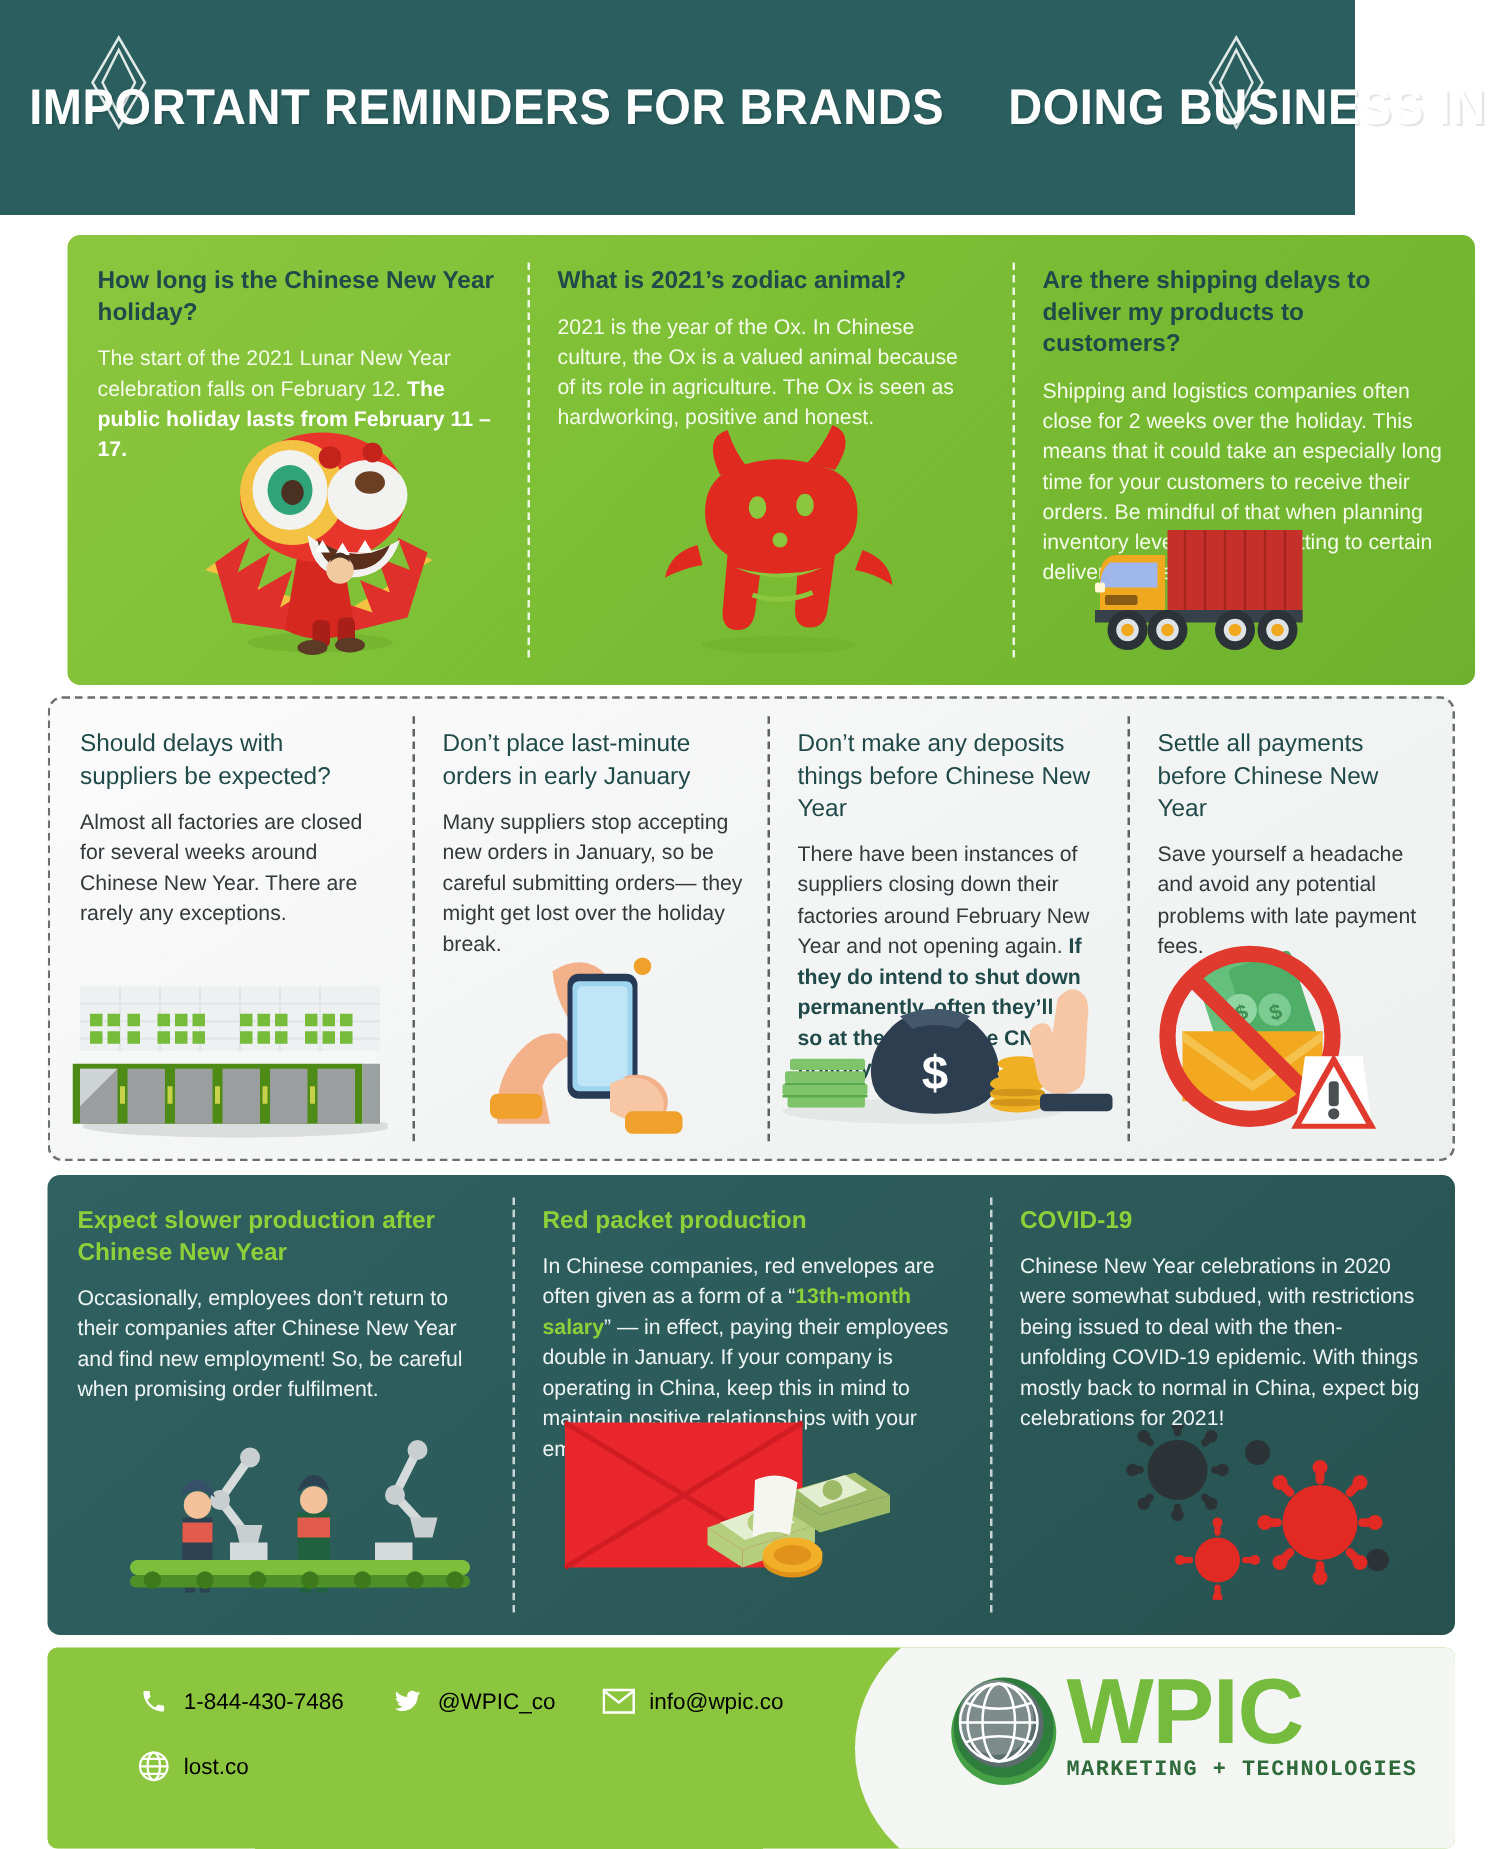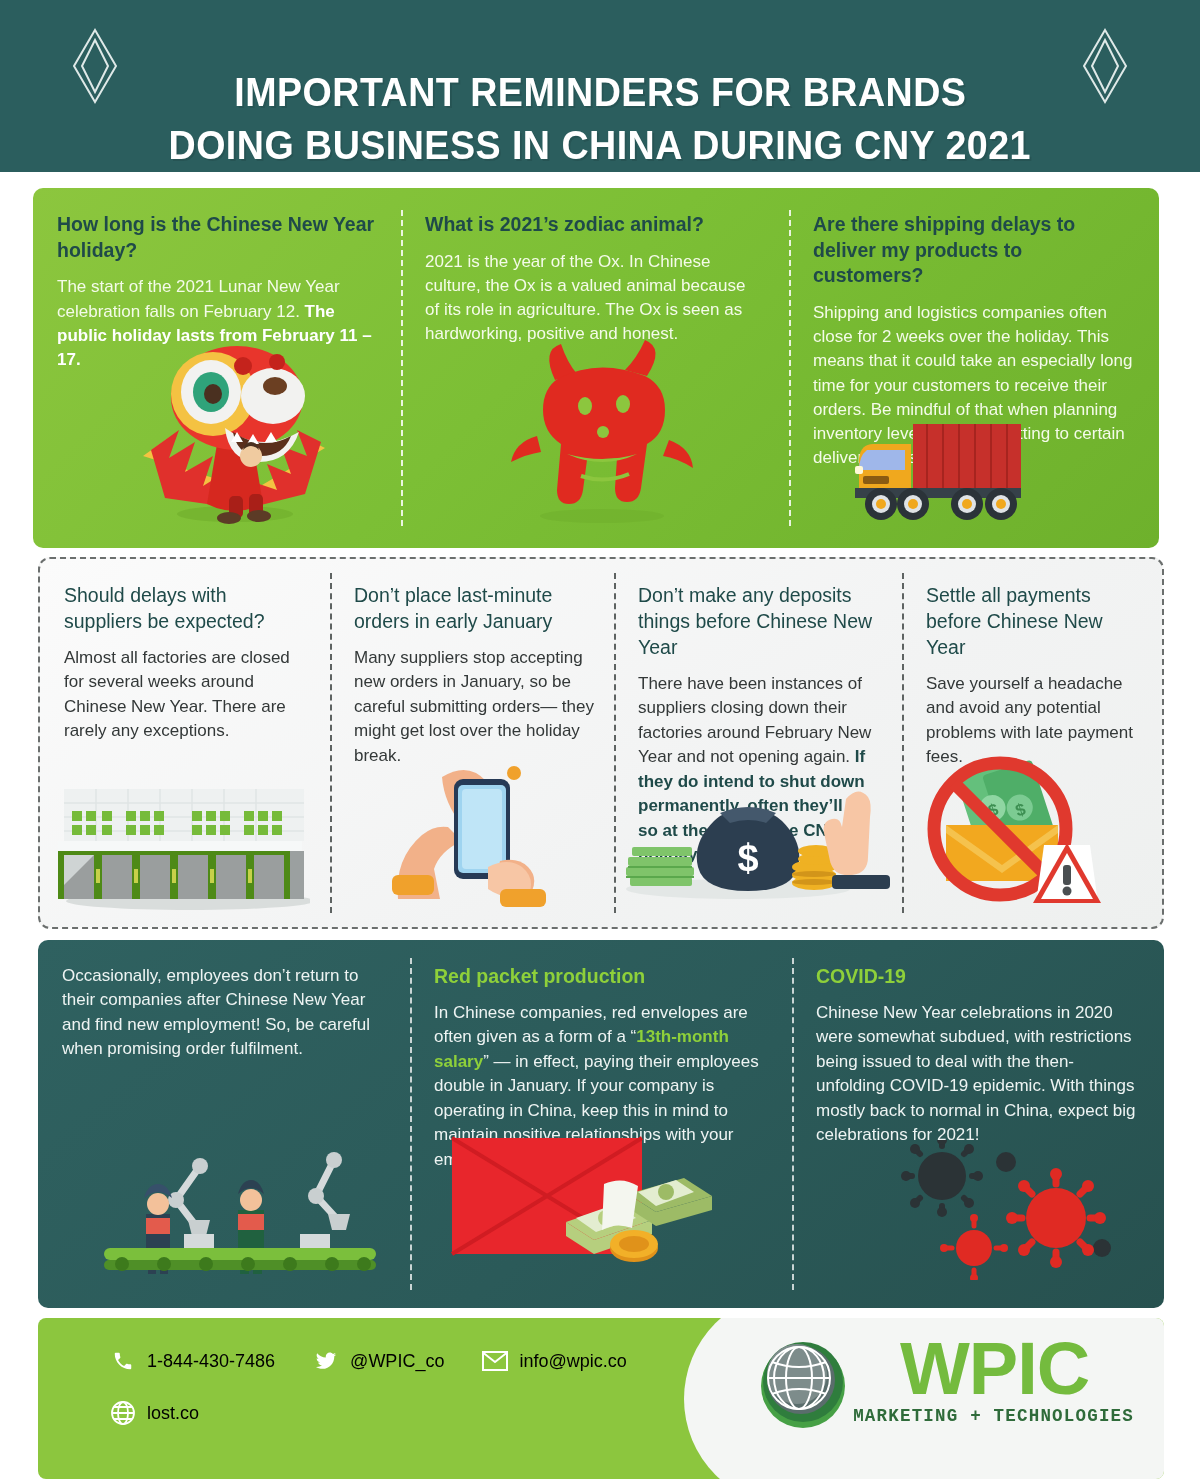--- a/index.html
+++ b/index.html
@@ -13,27 +13,26 @@
   .page {
     position: relative;
     width: 1200px;
     height: 1479px;
     background: #ffffff;
   }
 
   
   .header {
     position: relative;
-    width: 1200px;
+    width: 1084px;
     height: 172px;
     background: #2b5e5e;
     display: flex;
     align-items: center;
-    justify-content: flex-end;
-    flex-direction: column;
+    justify-content: space-between;
   }
   .header-title {
     color: #ffffff;
     font-size: 40px;
     font-weight: bold;
     letter-spacing: 0.5px;
     text-align: center;
     line-height: 1.32;
     text-shadow: 2px 2px 0 rgba(0,0,0,0.10);
     font-family: "Liberation Sans", sans-serif;
@@ -44,21 +43,21 @@
     position: absolute;
     width: 46px;
     height: 76px;
   }
   .diamond.left { left: 72px; top: 28px; }
   .diamond.right { right: 72px; top: 28px; }
 
   
   .sec-green {
     position: absolute;
-    left: 33px;
+    left: 54px;
     top: 188px;
     width: 1126px;
     height: 360px;
     background: linear-gradient(135deg, #8cc63e 0%, #7cbf35 45%, #6eb12c 100%);
     border-radius: 10px;
     display: flex;
     overflow: hidden;
     justify-content: center;
   }
   .sec-green .col {
@@ -219,21 +218,20 @@
     display: flex;
     align-items: flex-start;
   }
   .logo-text { margin-left: 2px; }
   .logo-word {
     font-size: 74px;
     font-weight: bold;
     line-height: 0.88;
     letter-spacing: -1px;
     color: #74bb3e;
-    text-align: center;
   }
   .logo-sub {
     font-size: 17.5px;
     font-weight: bold;
     letter-spacing: 1.2px;
     color: #2f6b3a;
     text-align: right;
     margin-top: 5px;
     margin-right: 2px;
     font-family: Liberation Mono, monospace;
@@ -528,20 +526,21 @@
           <rect x="151" y="124" width="8" height="20" rx="3" fill="#4a4f52"></rect>
           <circle cx="155" cy="150" r="4.5" fill="#4a4f52"></circle>
         </svg>
       </span>
     </div>
   </div>
 
   <div class="sec-dark">
 
     <div class="col dcol1">
+      <div class="h-dark">Expect slower production after Chinese New Year</div>
       <div class="p-dark">Occasionally, employees don’t return to their companies after Chinese New Year and find new employment! So, be careful when promising order fulfilment.</div>
       <span class="illus" style="left:50px; top:212px;">
         <svg width="300" height="130" viewBox="0 0 300 130">
           <g stroke="#d5dadb" stroke-width="7" fill="none" stroke-linecap="round">
             <path d="M112 14 l-24 34 l20 26"></path>
             <path d="M246 8 l-18 36 l22 24"></path>
           </g>
           <g fill="#c9cfd0">
             <circle cx="112" cy="14" r="8"></circle>
               <circle cx="88" cy="48" r="8"></circle>

